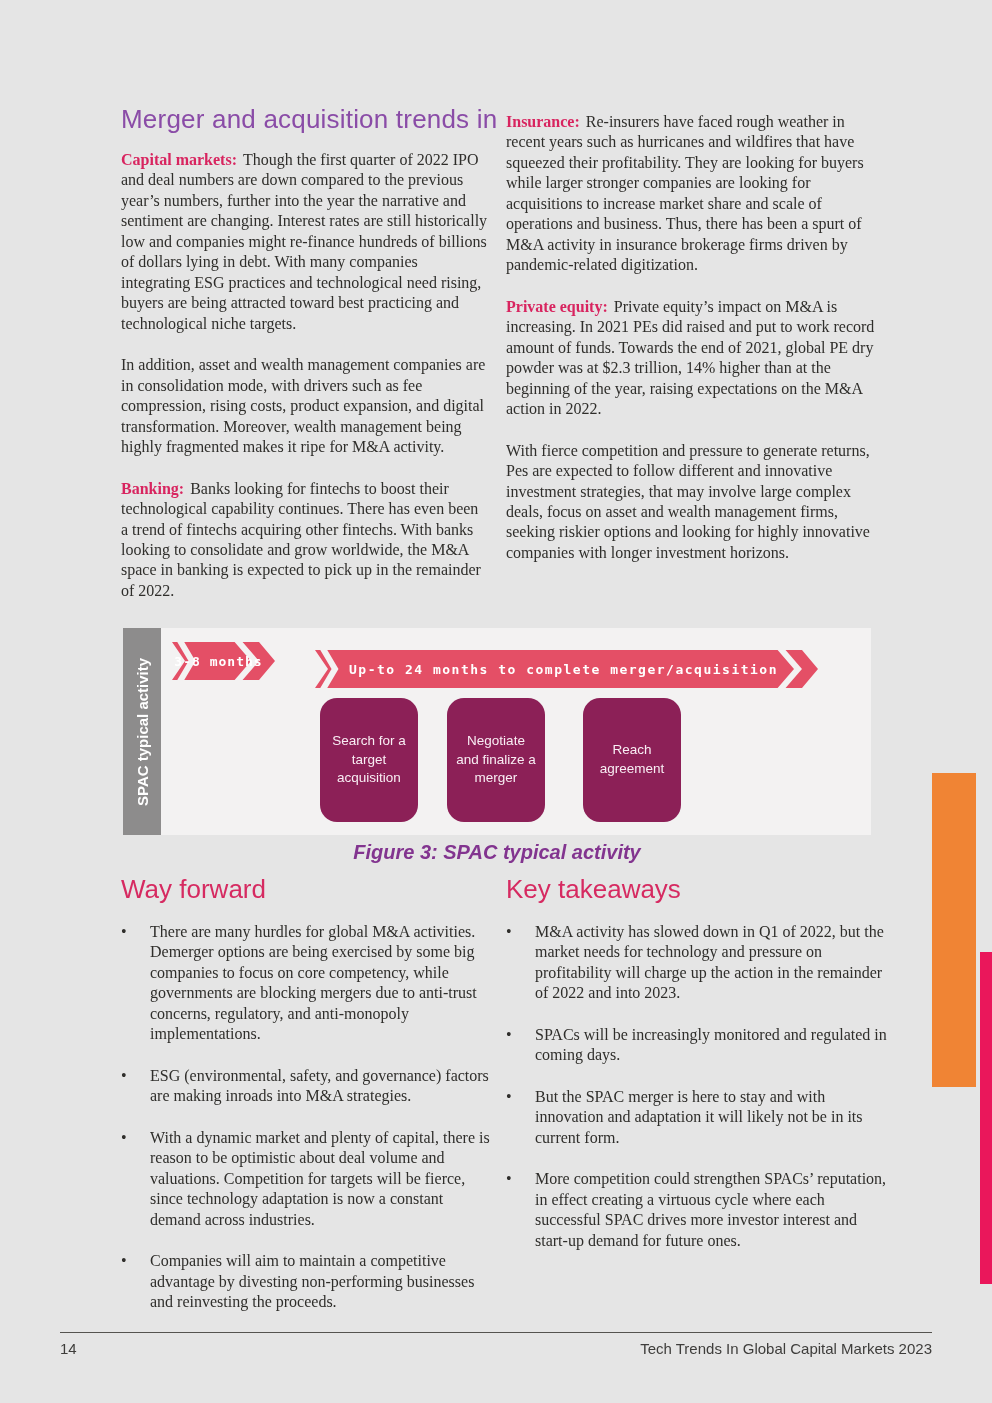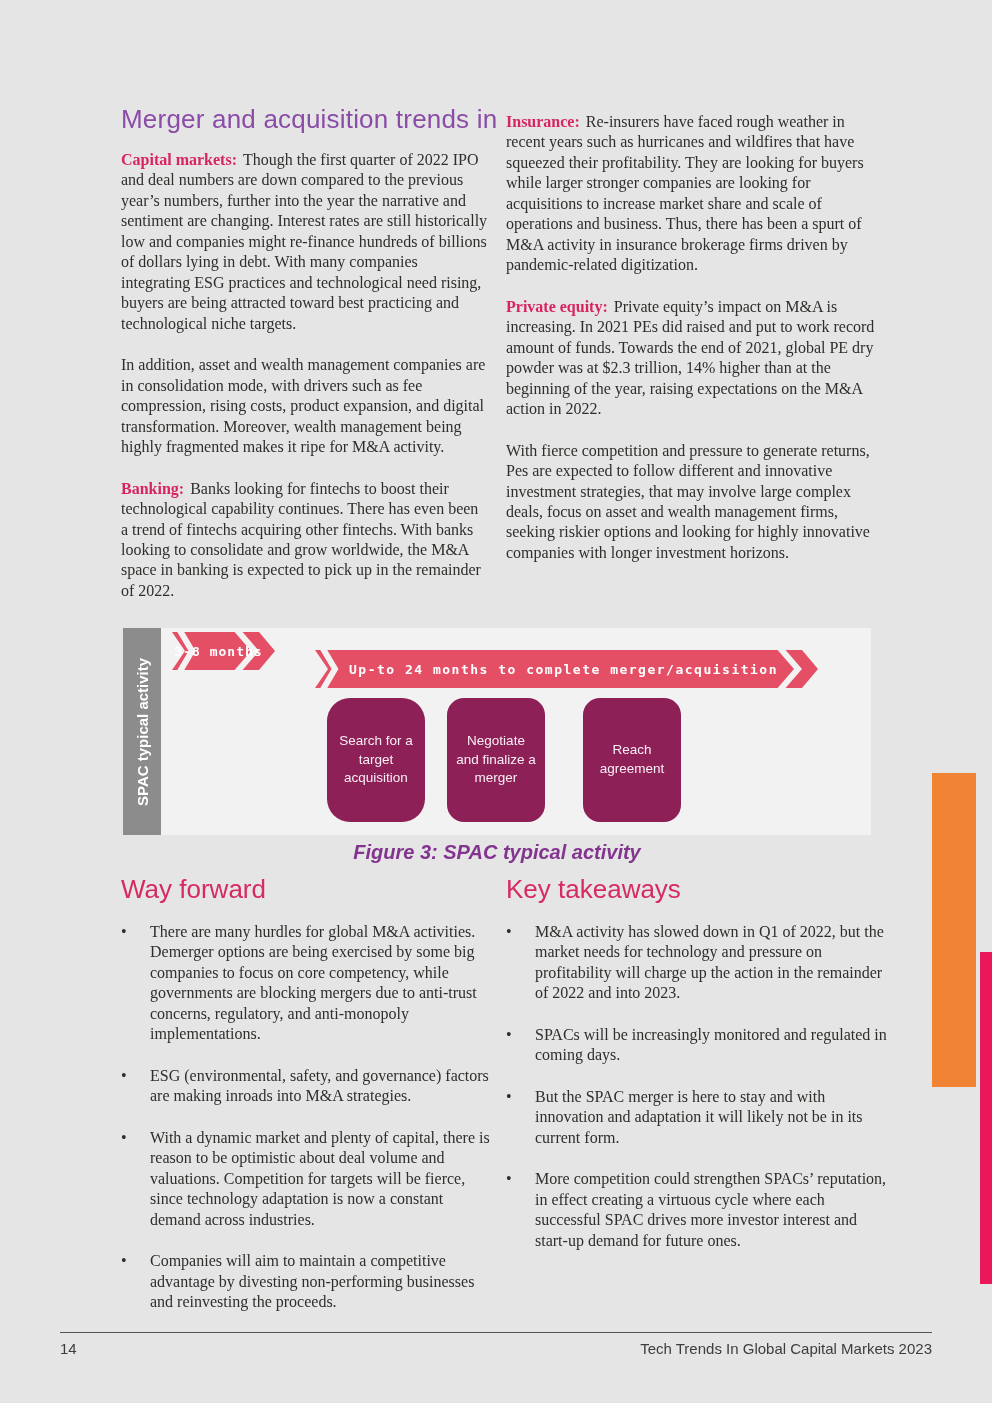--- a/index.html
+++ b/index.html
@@ -61,39 +61,39 @@
     <p><span class="lead">Private equity:</span><span>Private equity’s impact on M&amp;A is increasing. In 2021 PEs did raised and put to work record amount of funds. Towards the end of 2021, global PE dry powder was at $2.3 trillion, 14% higher than at the beginning of the year, raising expectations on the M&amp;A action in 2022.</span></p>
     <p><span>With fierce competition and pressure to generate returns, Pes are expected to follow different and innovative investment strategies, that may involve large complex deals, focus on asset and wealth management firms, seeking riskier options and looking for highly innovative companies with longer investment horizons.</span></p>
   </div>
 
   <div class="panel abs" style="left:123px;top:628px;width:748px;height:207px;">
 
     <div class="fig-sidebar">
       <span class="vert">SPAC typical activity</span>
     </div>
 
-    <div class="banner" style="left:49px;top:4px;width:103px;">
+    <div class="banner" style="left:49px;top:14px;width:103px;">
       <svg width="103" height="38" viewBox="0 0 103 38">
         <path d="M0,0 L87,0 L103,19 L87,38 L0,38 L13,19 Z" fill="#e44f66"></path>
         <polyline points="7,-3 20,19 7,41" fill="none" stroke="#f3f2f2" stroke-width="6"></polyline>
         <polyline points="64,-3 83,19 64,41" fill="none" stroke="#f3f2f2" stroke-width="6"></polyline>
       </svg>
       <span class="banner-label" style="left:16px;right:26px;letter-spacing:1px;">3-8 months</span>
     </div>
 
     <div class="banner" style="left:192px;top:22px;width:503px;">
       <svg width="503" height="38" viewBox="0 0 503 38">
         <path d="M0,0 L487,0 L503,19 L487,38 L0,38 L13,19 Z" fill="#e44f66"></path>
         <polyline points="7,-3 20,19 7,41" fill="none" stroke="#f3f2f2" stroke-width="6"></polyline>
         <polyline points="464,-3 483,19 464,41" fill="none" stroke="#f3f2f2" stroke-width="6"></polyline>
       </svg>
       <span class="banner-label" style="left:24px;right:30px;">Up-to 24 months to complete merger/acquisition</span>
     </div>
 
-    <div class="step" style="left:204px;border-radius:23px;">Search for a target acquisition</div>
+    <div class="step" style="left:197px;">Search for a target acquisition</div>
     <div class="step" style="left:324px;">Negotiate and finalize a merger</div>
     <div class="step" style="left:460px;">Reach agreement</div>
   </div>
 
   <div class="caption abs" style="left:123px;top:841px;width:748px;">Figure 3: SPAC typical activity</div>
 
   <h2 class="h2 abs" style="left:121px;top:874px;">Way forward</h2>
   <ul class="bul abs" style="left:121px;top:922px;width:376px;">
     <li>
         <span class="dot">•</span>

